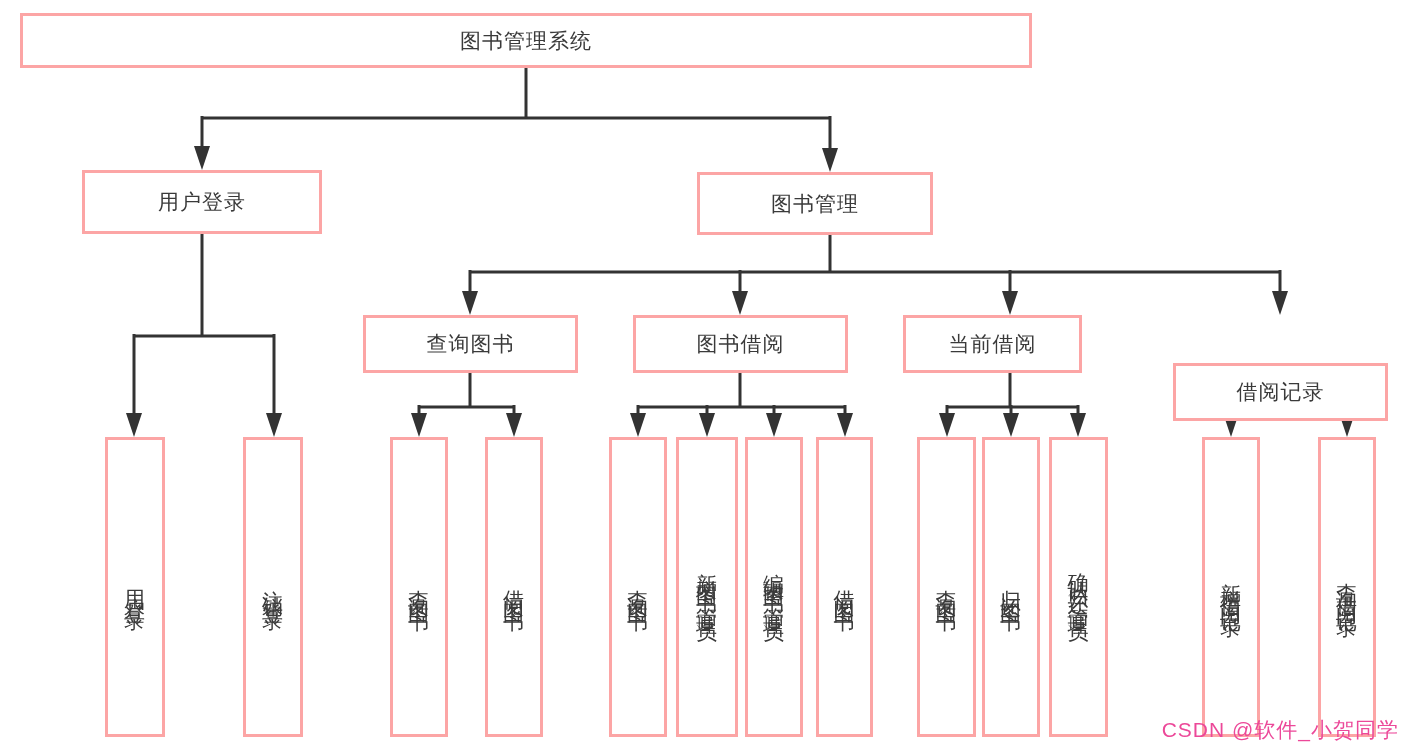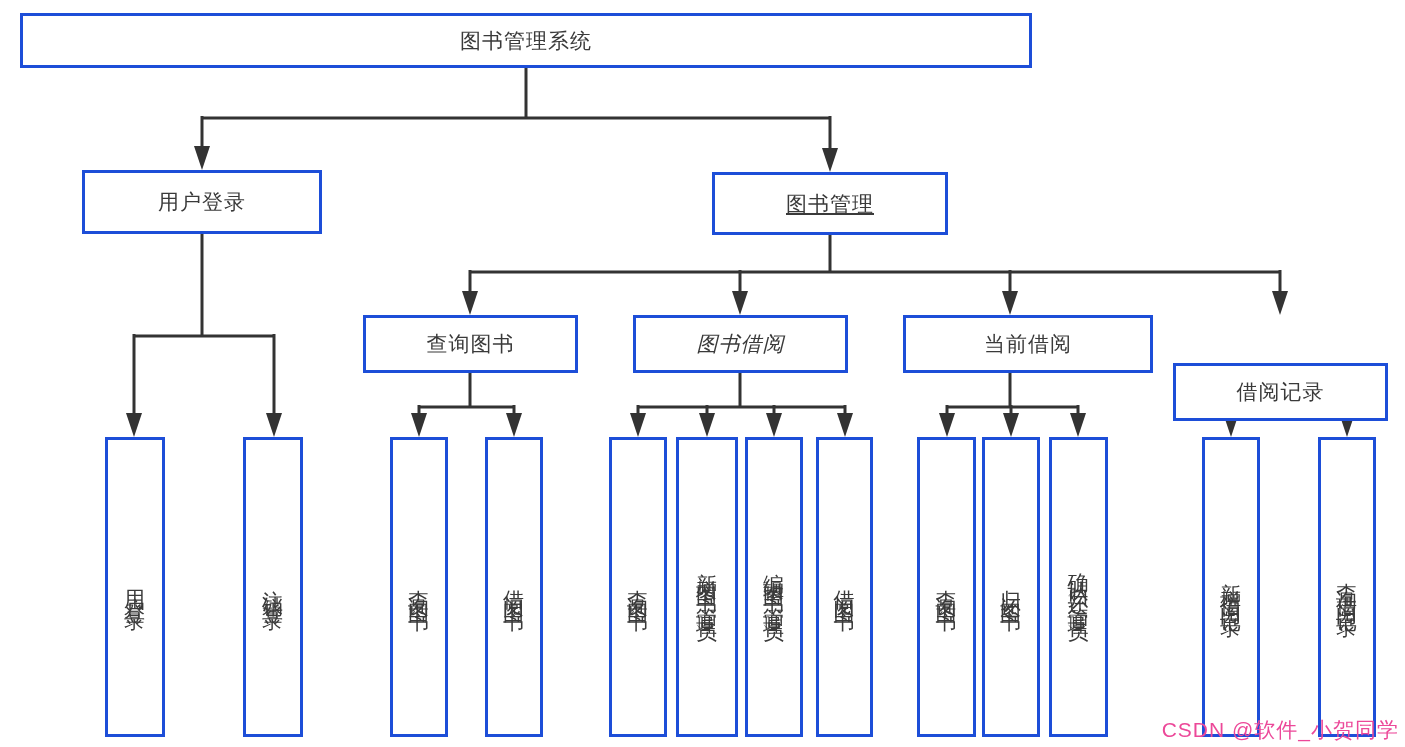--- a/index.html
+++ b/index.html
@@ -8,21 +8,21 @@
     width: 1405px;
     height: 747px;
     background: #ffffff;
     font-family: "Liberation Sans", sans-serif;
     color: #3a3a3a;
     overflow: hidden;
   }
   .box {
     position: absolute;
     background: #ffffff;
-    border: 3px solid #1d4ed8;
+    border: 3px solid #fca5a5;
     box-sizing: border-box;
     display: flex;
     align-items: center;
     justify-content: center;
     z-index: 2;
   }
   .box.h span {
     font-size: 21px;
     letter-spacing: 1px;
     white-space: nowrap;
@@ -140,31 +140,31 @@
     </g>
   </svg>
 
   <div class="box h" style="left:20px; top:13px; width:1012px; height:55px;">
     <span>图书管理系统</span>
   </div>
 
   <div class="box h" style="left:82px; top:170px; width:240px; height:64px;">
     <span>用户登录</span>
   </div>
-  <div class="box h" style="left:712px; top:172px; width:236px; height:63px;text-decoration:underline;">
+  <div class="box h" style="left:697px; top:172px; width:236px; height:63px;">
     <span>图书管理</span>
   </div>
 
   <div class="box h" style="left:363px; top:315px; width:215px; height:58px;">
     <span>查询图书</span>
   </div>
-  <div class="box h" style="left:633px; top:315px; width:215px; height:58px;font-style:italic;">
+  <div class="box h" style="left:633px; top:315px; width:215px; height:58px;">
     <span>图书借阅</span>
   </div>
-  <div class="box h" style="left:903px; top:315px; width:250px; height:58px;">
+  <div class="box h" style="left:903px; top:315px; width:179px; height:58px;">
     <span>当前借阅</span>
   </div>
   <div class="box h" style="left:1173px; top:315px; width:215px; height:58px;margin-top:48px;">
     <span>借阅记录</span>
   </div>
 
   <div class="box v" style="left:105px; top:437px; width:60px; height:300px;">
     <span>用户登录</span>
   </div>
   <div class="box v" style="left:243px; top:437px; width:60px; height:300px;">

